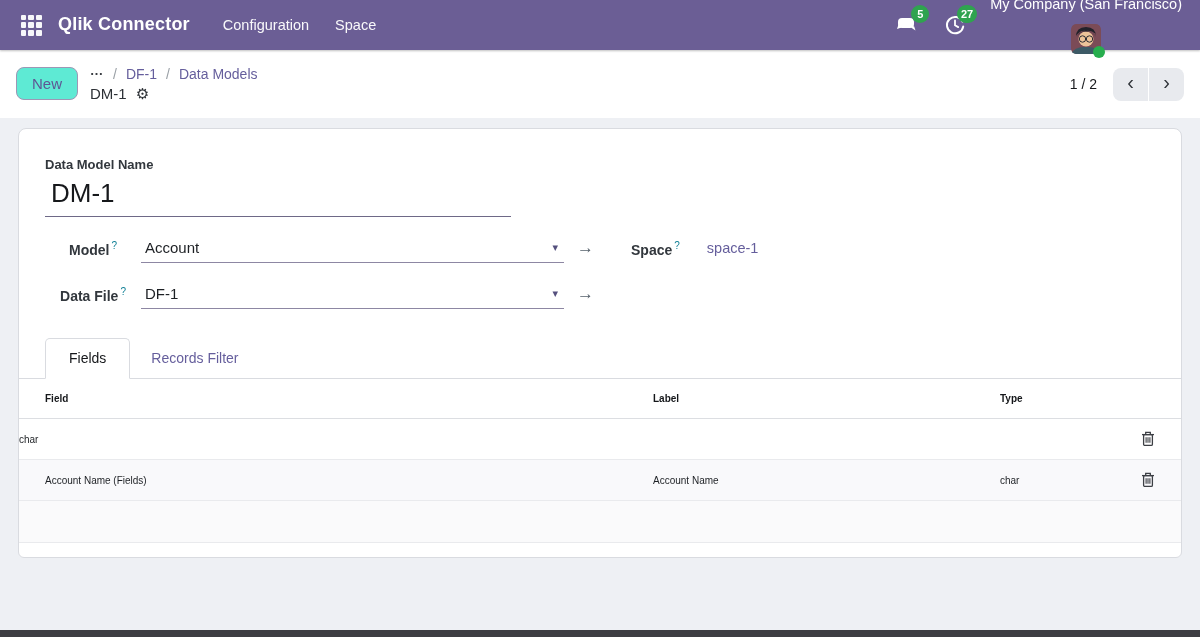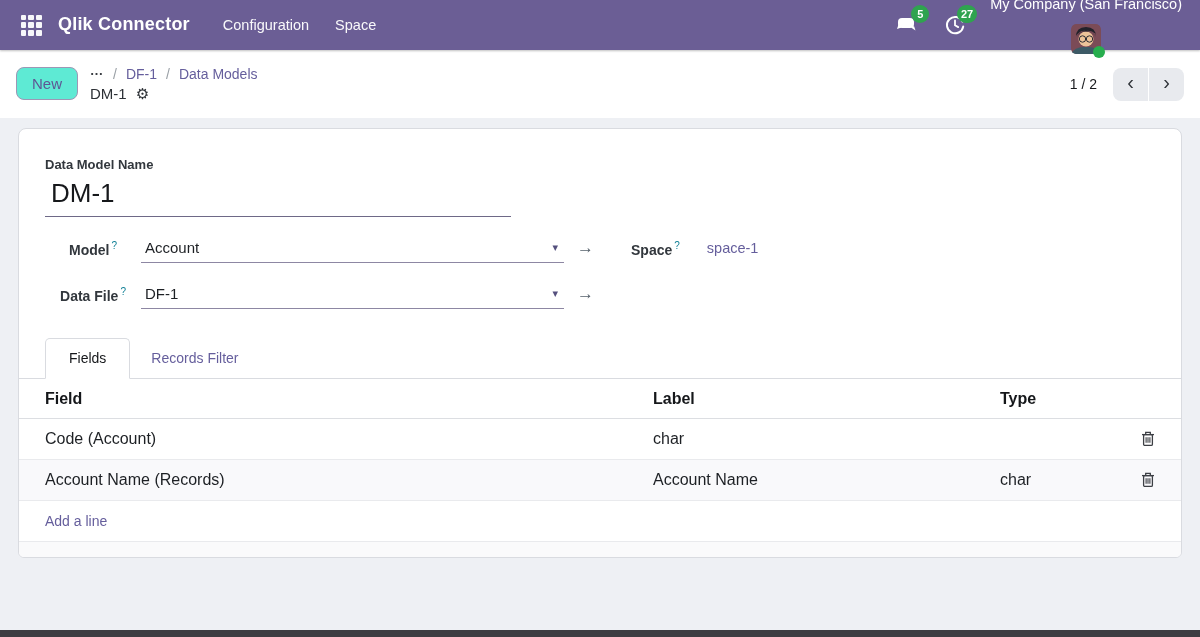--- a/index.html
+++ b/index.html
@@ -64,21 +64,21 @@
   .space-label { font-size:14px; font-weight:700; color:#32373d; }
   .space-value { margin-left:27px; font-size:14.5px; color:#655E9C; cursor:pointer; }
 
   
   .tabs { display:flex; align-items:flex-end; margin-top:29px; padding-left:26px; border-bottom:1px solid #d9dbe0; }
   .tab { font-size:14px; padding:11px 21px 12px; cursor:pointer; color:#655E9C; }
   .tab.active { color:#15171a; background:#fff; border:1px solid #d9dbe0; border-bottom:1px solid #fff;
                 border-radius:5px 5px 0 0; margin-bottom:-1px; padding:11px 23px 12px; }
 
   
-  .tbl-row { display:flex; align-items:center; height:41px; font-size:16px; color:#1d2024;
+  .tbl-row { display:flex; align-items:center; height:41px; font-size:10px; color:#1d2024;
              border-bottom:1px solid #e9eaed; }
   .tbl-head { height:40px; font-weight:700; color:#15171a; border-bottom:1px solid #dcdee2; }
   .tbl-row.alt { background:#f9f9fb; }
   .col-field { width:634px; padding-left:26px; }
   .col-label { width:347px; }
   .col-type  { width:105px; }
   .col-action{ flex:1; display:flex; justify-content:flex-end; padding-right:24px; }
   .trash-btn { background:none; border:none; cursor:pointer; display:flex; align-items:center; padding:2px; }
   .addline-row { display:flex; align-items:center; height:41px; border-bottom:1px solid #e9eaed; }
   .addline { padding-left:26px; font-size:14px; color:#655E9C; cursor:pointer; }
@@ -207,49 +207,45 @@
   </div>
 
   <div class="tbl-row tbl-head">
     <div class="col-field">Field</div>
     <div class="col-label">Label</div>
     <div class="col-type">Type</div>
     <div class="col-action"></div>
   </div>
 
   <div class="tbl-row">
-    <div class="col-field">Code (Account)</div>
     <div class="col-type">char</div>
     <div class="col-action">
       <button class="trash-btn">
         <svg width="14" height="16" viewBox="0 0 14 16" fill="none" stroke="#3c3f44" stroke-width="1.3">
           <path d="M1 3.6 h12"></path>
             <path d="M4.7 3.4 V1.4 h4.6 v2"></path>
           <rect x="2.6" y="3.6" width="8.8" height="10.8" rx="1.2"></rect>
           <path d="M5.1 6.2 v5.6 M7 6.2 v5.6 M8.9 6.2 v5.6" stroke-width="1.1"></path>
         </svg>
       </button>
     </div>
   </div>
 
   <div class="tbl-row alt">
-    <div class="col-field">Account Name (Records)</div>
+    <div class="col-field">Account Name (Fields)</div>
     <div class="col-label">Account Name</div>
     <div class="col-type">char</div>
     <div class="col-action">
       <button class="trash-btn">
         <svg width="14" height="16" viewBox="0 0 14 16" fill="none" stroke="#3c3f44" stroke-width="1.3">
           <path d="M1 3.6 h12"></path>
             <path d="M4.7 3.4 V1.4 h4.6 v2"></path>
           <rect x="2.6" y="3.6" width="8.8" height="10.8" rx="1.2"></rect>
           <path d="M5.1 6.2 v5.6 M7 6.2 v5.6 M8.9 6.2 v5.6" stroke-width="1.1"></path>
         </svg>
       </button>
     </div>
   </div>
 
-  <div class="addline-row">
-    <span class="addline">Add a line</span>
-  </div>
   <div class="empty-band"></div>
 </div>
 
 <div class="bottom-strip"></div>
 
 </body></html>

